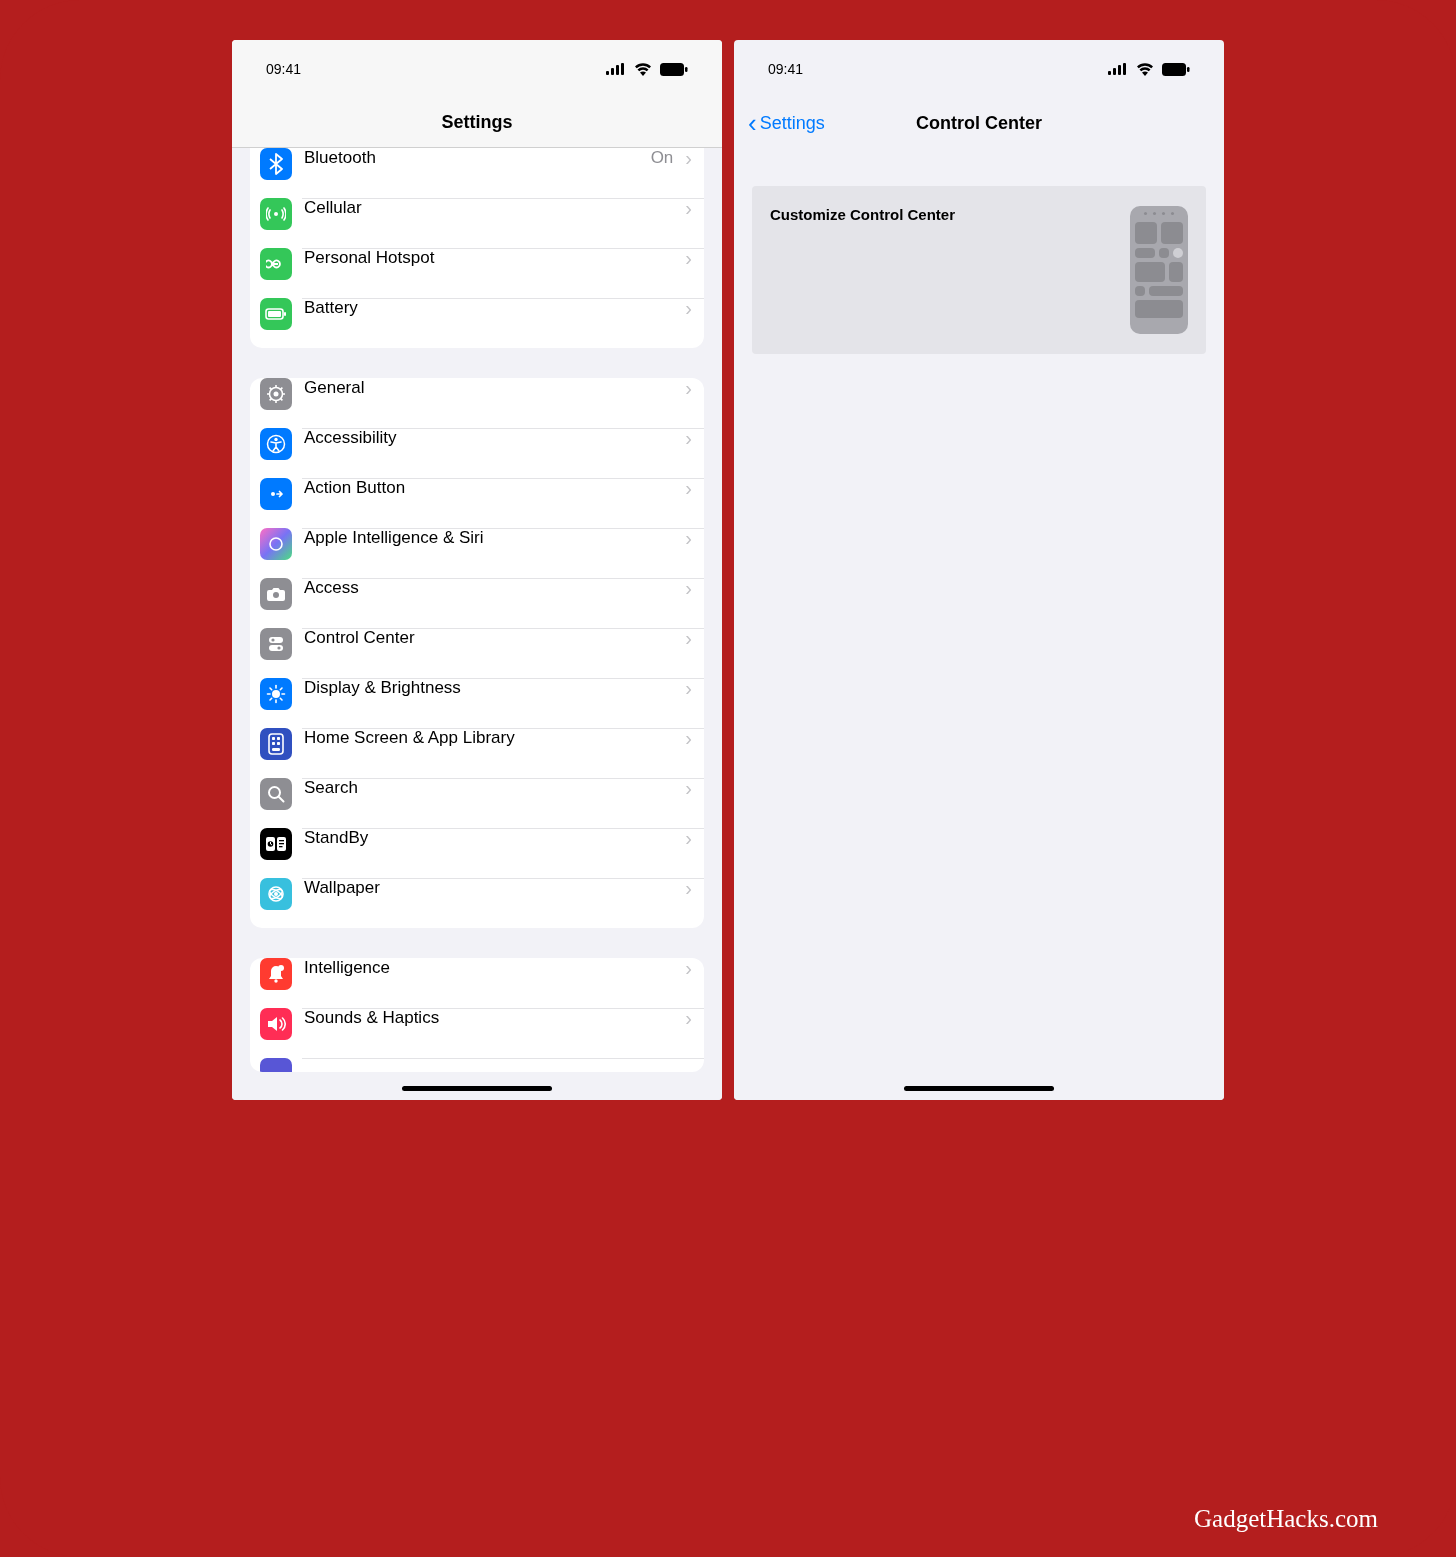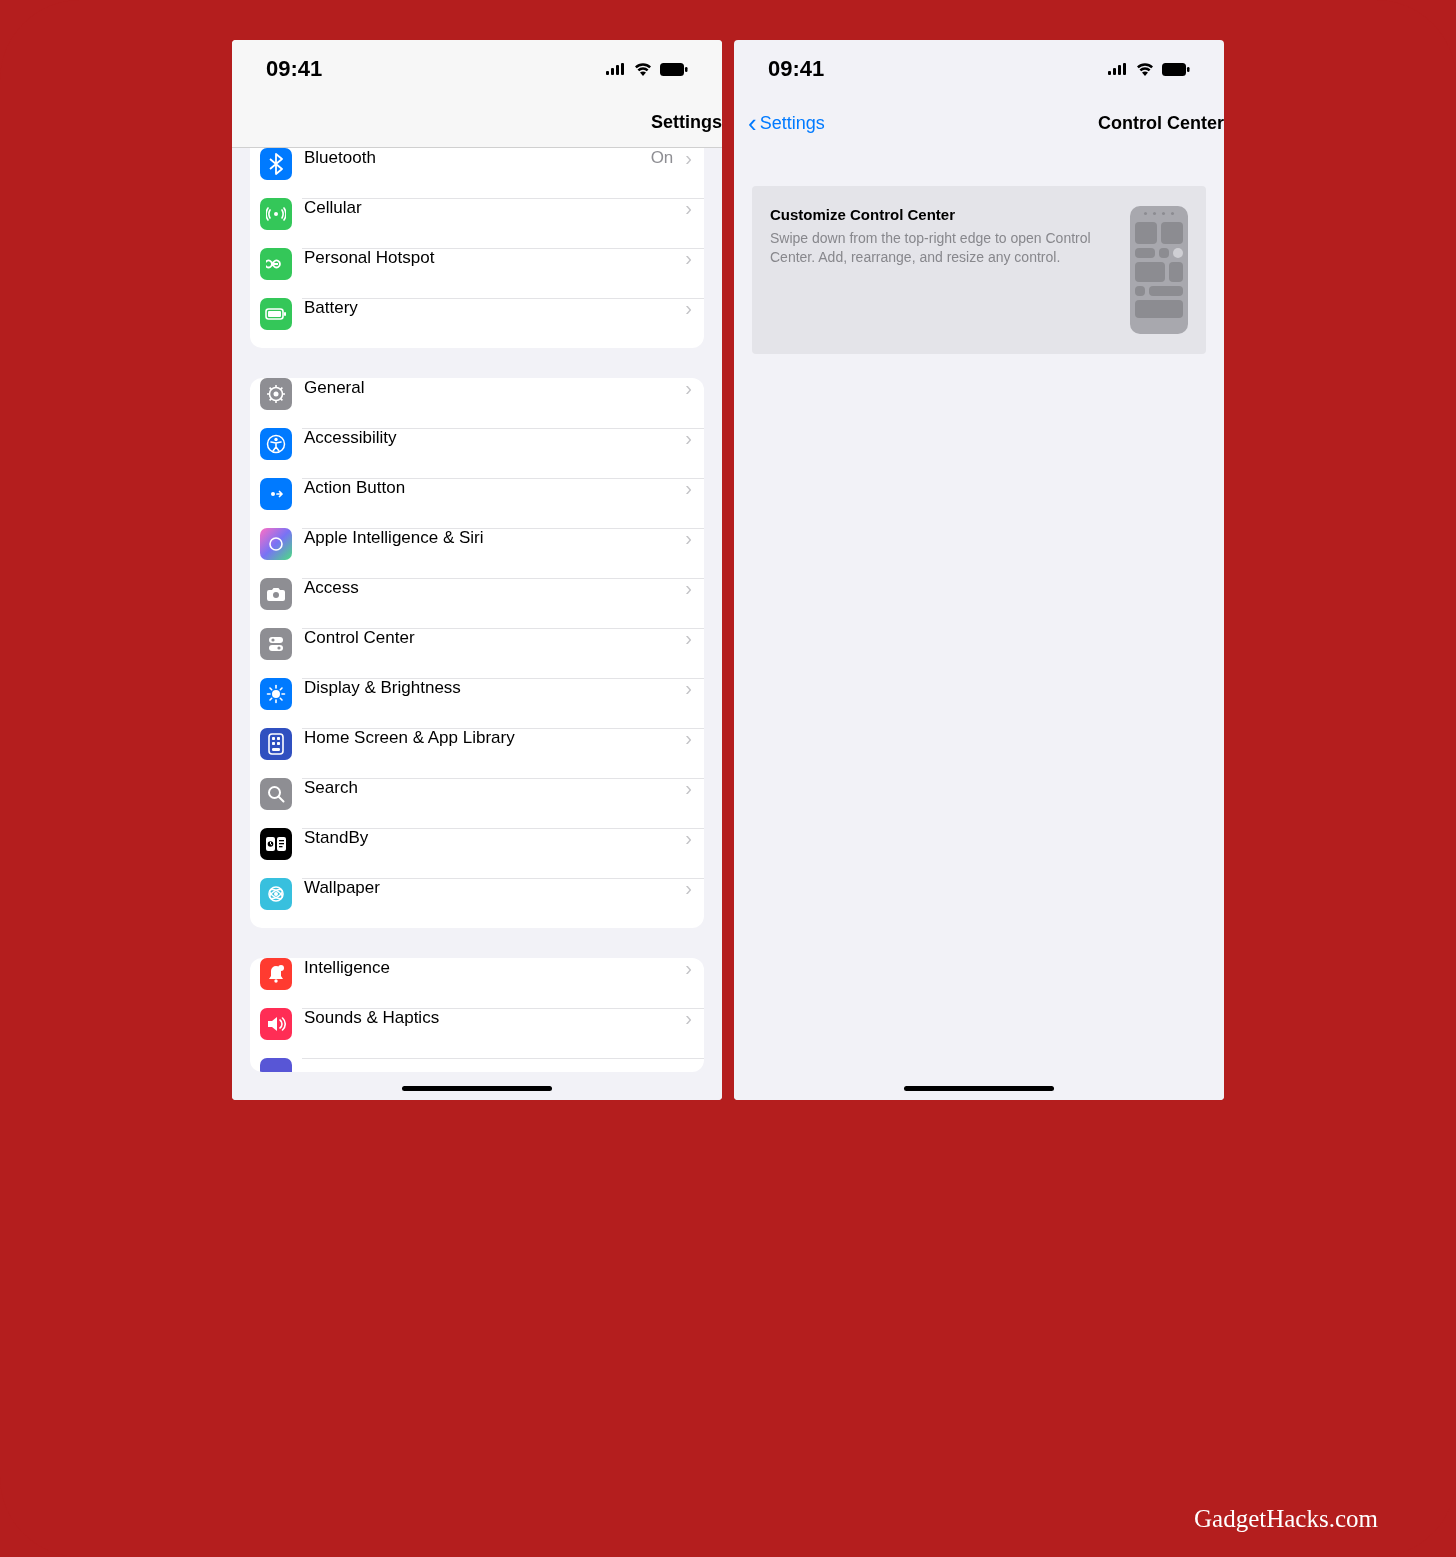--- a/index.html
+++ b/index.html
@@ -1,23 +1,23 @@
 <!DOCTYPE html>
 <html><head>
 <meta charset="utf-8">
 <style>
   * { box-sizing: border-box; margin: 0; padding: 0; font-family: -apple-system, "SF Pro Text", "Helvetica Neue", Arial, sans-serif; }
   body { background: #b41e1e; width: 1456px; height: 1557px; display: flex; align-items: center; justify-content: center; position: relative; }
   .outer-card { width: 1456px; height: 1557px; background: #b41e1e; border-radius: 80px; position: relative; padding: 40px; display: flex; gap: 12px; justify-content: center; }
   .phone { width: 490px; height: 1060px; background: #f2f2f7; border-radius: 4px; overflow: hidden; display: flex; flex-direction: column; position: relative; }
-  .statusbar { height: 58px; display: flex; align-items: center; justify-content: space-between; padding: 0 34px; font-size: 22px; font-weight: 700; color: #000; }
+  .statusbar { height: 58px; display: flex; align-items: center; justify-content: space-between; padding: 0 34px; font-size: 14px; font-weight: 400; color: #000; }
   .status-right { display: flex; align-items: center; gap: 8px; }
   .status-right svg { display: block; }
   
-  .navbar { height: 50px; display: flex; align-items: center; justify-content: flex-end; position: relative; font-size: 18px; font-weight: 600; color: #000; }
+  .navbar { height: 50px; display: flex; align-items: center; justify-content: center; position: relative; font-size: 18px; font-weight: 600; color: #000; }
   .navbar .back { position: absolute; left: 14px; display: flex; align-items: center; color: #007aff; font-weight: 400; gap: 3px; }
   .navbar .back .chev { font-size: 26px; line-height: 1; font-weight: 500; }
   
   .content { flex: 1; overflow: hidden; background: #f2f2f7; padding: 0 18px; }
 
   
   .phone.left .navbar { background: #f7f7f7; border-bottom: 0.5px solid #d0d0d0; }
   .phone.left .statusbar { background: #f7f7f7; }
 
   .group { background: #fff; border-radius: 12px; margin: 14px 0 30px; overflow: hidden; }
@@ -320,21 +320,20 @@
       <div class="back">
         <span class="chev">‹</span>
         <span>Settings</span>
       </div>
       <span>Control Center</span>
     </div>
     <div class="content">
       <div class="infobox">
         <div class="txt">
           <div class="hd">Customize Control Center</div>
-          <div class="sub">Swipe down from the top-right edge to open Control Center. Add, rearrange, and resize any control.</div>
         </div>
         <div class="cc-graphic">
           <div class="dots">
               <span></span>
               <span></span>
               <span></span>
               <span></span>
             </div>
           <div class="r">
               <div class="b" style="width:22px;height:22px"></div>

